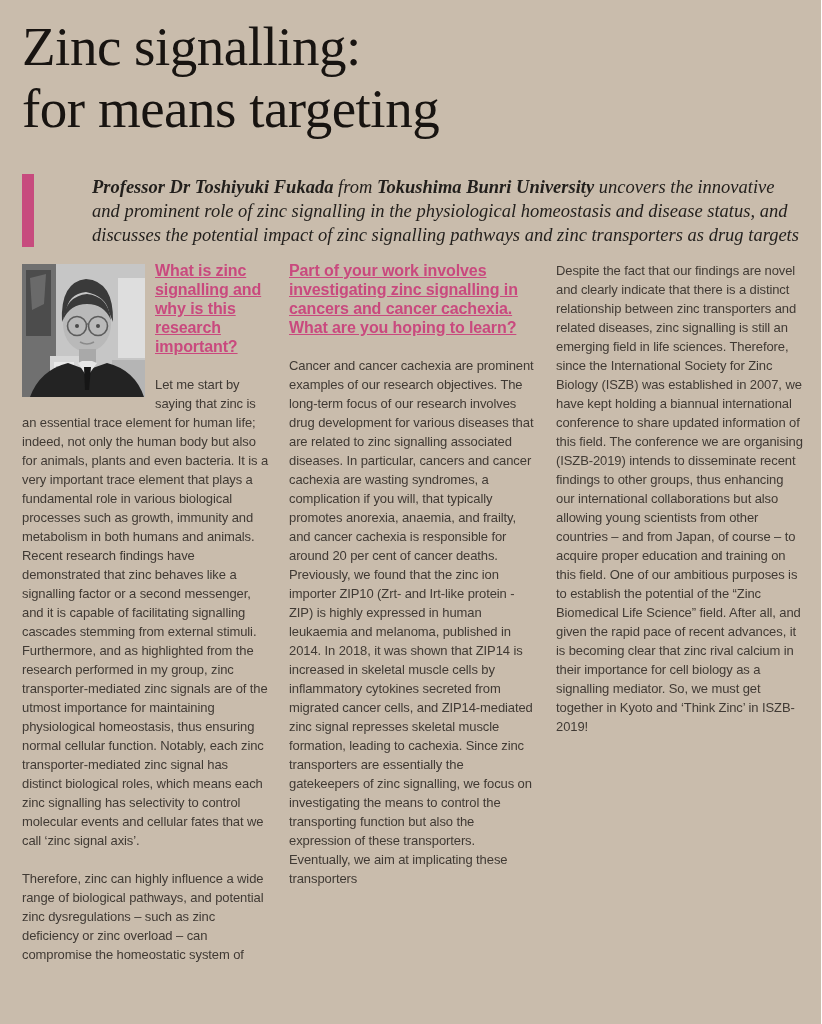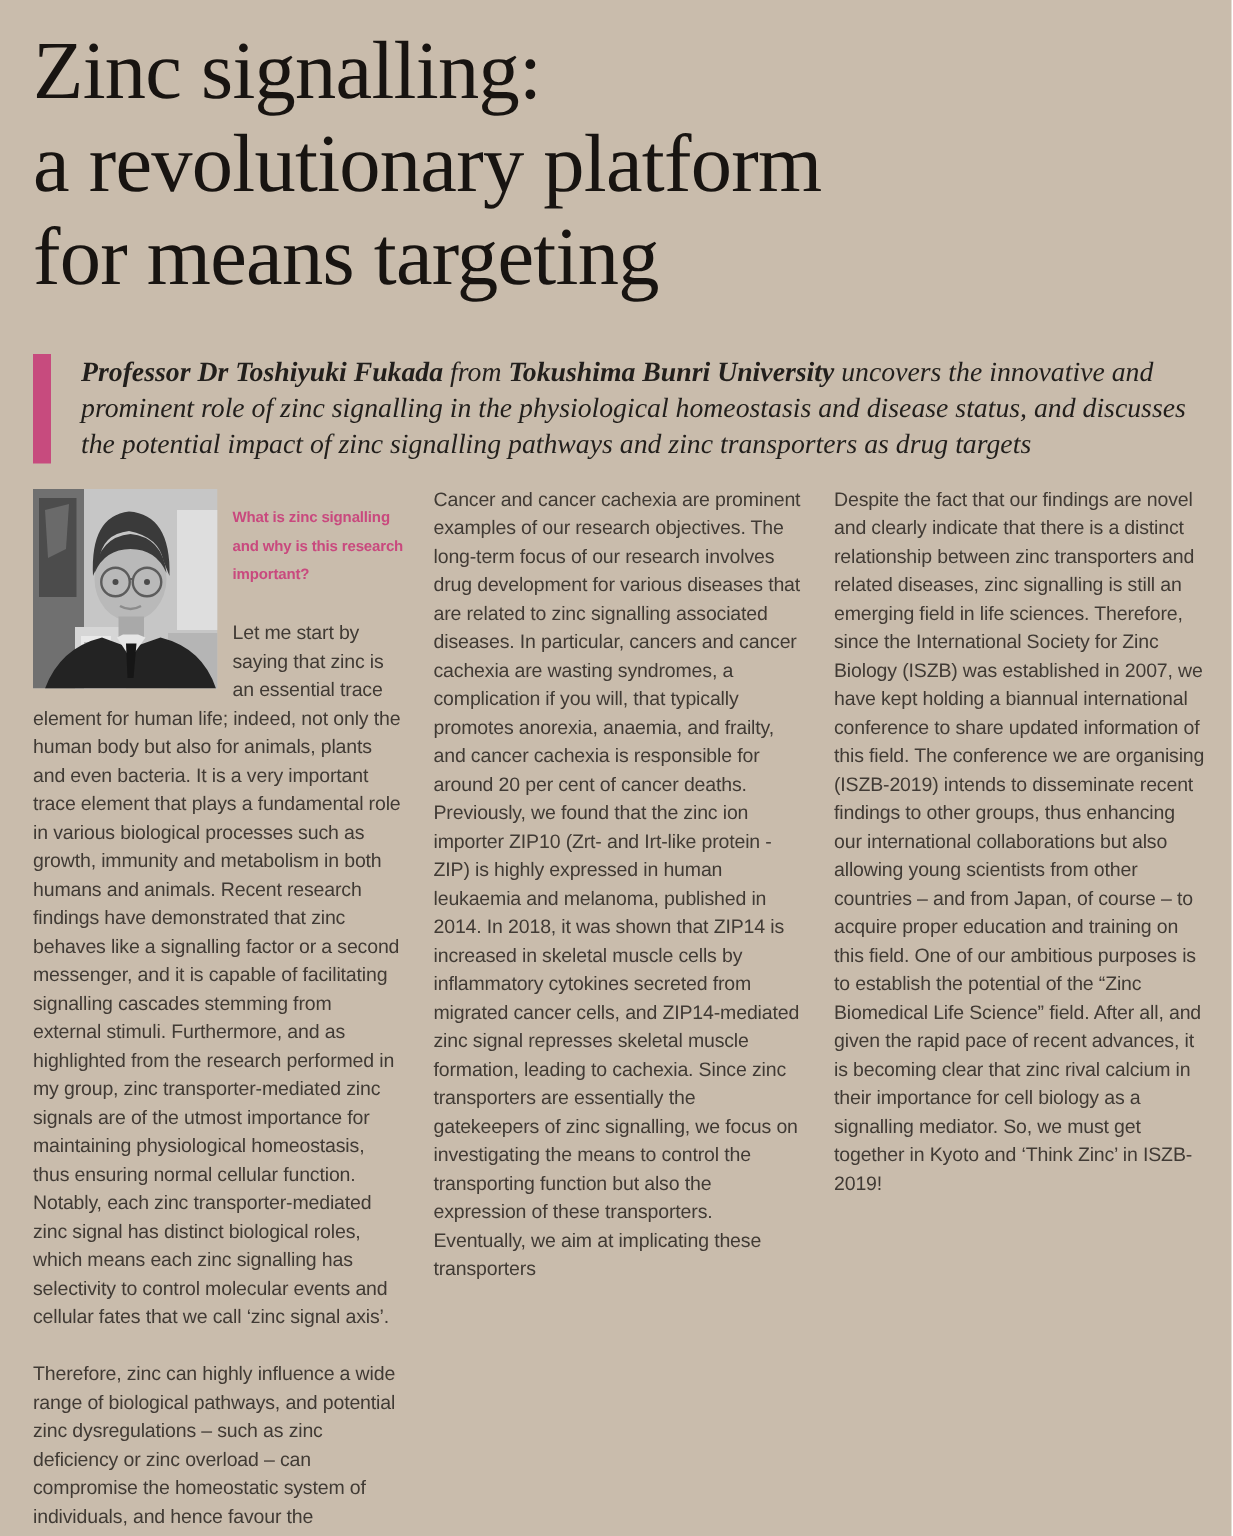--- a/index.html
+++ b/index.html
@@ -16,21 +16,21 @@
   .title {
     font-family: "Liberation Serif", serif;
     font-weight: 400;
     color: #181411;
     font-size: 55px;
     line-height: 62px;
     letter-spacing: -0.5px;
     margin: 0 0 34px 0;
   }
   
-  .intro { display: flex; margin: 0 0 14px 0; }
+  .intro { display: flex; margin: 0 0 14px 0; gap: 38px; }
   .intro-bar {
     width: 12px;
     background: #c74b7e;
     margin-right: 20px;
     flex: 0 0 auto;
   }
   .intro-text {
     font-family: "Liberation Serif", serif;
     font-style: italic;
     font-size: 18.5px;
@@ -49,44 +49,44 @@
     font-family: "Liberation Sans", sans-serif;
     font-size: 13px;
     line-height: 19px;
     letter-spacing: -0.1px;
     color: #403a34;
   }
   .col { flex: 1 1 0; min-width: 0; }
   .question {
     color: #c9497e;
     font-weight: 700;
-    font-size: 10px;
+    font-size: 16px;
     line-height: 19px;
-    margin: 13px 0 19px 0;
+    margin: 0 0 19px 0;
+    text-decoration: underline;
   }
   .col p { margin: 0 0 19px 0; }
   .col p:last-child { margin-bottom: 0; }
   
   .photo {
     float: left;
     width: 123px;
     height: 133px;
     margin: 3px 10px 6px 0;
     display: block;
   }
   .photo svg { display: block; width: 100%; height: 100%; }
 </style>
 </head>
 <body>
 
 <div class="page">
 
   <h1 class="title">
     <div>Zinc signalling:</div>
-    <div>a revolutionary platform</div>
     <div>for means targeting</div>
   </h1>
 
   <div class="intro">
     <div class="intro-bar"></div>
     <div class="intro-text">
       <span class="bold">Professor Dr Toshiyuki Fukada</span><span> from </span><span class="bold">Tokushima Bunri University</span><span> uncovers the innovative and prominent role of zinc signalling in the physiological homeostasis and disease status, and discusses the potential impact of zinc signalling pathways and zinc transporters as drug targets</span>
     </div>
   </div>
 
@@ -118,20 +118,21 @@
           <path d="M56,99 L65,113 L75,99 L70,97 L60,97 Z" fill="#e6e6e6"></path>
           <path d="M62,103 L69,103 L67,126 L63,126 Z" fill="#161616"></path>
         </svg>
       </span>
       <h3 class="question">What is zinc signalling and why is this research important?</h3>
       <p>Let me start by saying that zinc is an essential trace element for human life; indeed, not only the human body but also for animals, plants and even bacteria. It is a very important trace element that plays a fundamental role in various biological processes such as growth, immunity and metabolism in both humans and animals. Recent research findings have demonstrated that zinc behaves like a signalling factor or a second messenger, and it is capable of facilitating signalling cascades stemming from external stimuli. Furthermore, and as highlighted from the research performed in my group, zinc transporter-mediated zinc signals are of the utmost importance for maintaining physiological homeostasis, thus ensuring normal cellular function. Notably, each zinc transporter-mediated zinc signal has distinct biological roles, which means each zinc signalling has selectivity to control molecular events and cellular fates that we call ‘zinc signal axis’.</p>
       <p>Therefore, zinc can highly influence a wide range of biological pathways, and potential zinc dysregulations – such as zinc deficiency or zinc overload – can compromise the homeostatic system of individuals, and hence favour the development of various</p>
     </div>
 
     <div class="col">
+      <h3 class="question">Part of your work involves investigating zinc signalling in cancers and cancer cachexia. What are you hoping to learn?</h3>
       <p>Cancer and cancer cachexia are prominent examples of our research objectives. The long-term focus of our research involves drug development for various diseases that are related to zinc signalling associated diseases. In particular, cancers and cancer cachexia are wasting syndromes, a complication if you will, that typically promotes anorexia, anaemia, and frailty, and cancer cachexia is responsible for around 20 per cent of cancer deaths. Previously, we found that the zinc ion importer ZIP10 (Zrt- and Irt-like protein - ZIP) is highly expressed in human leukaemia and melanoma, published in 2014. In 2018, it was shown that ZIP14 is increased in skeletal muscle cells by inflammatory cytokines secreted from migrated cancer cells, and ZIP14-mediated zinc signal represses skeletal muscle formation, leading to cachexia. Since zinc transporters are essentially the gatekeepers of zinc signalling, we focus on investigating the means to control the transporting function but also the expression of these transporters. Eventually, we aim at implicating these transporters</p>
     </div>
 
     <div class="col">
       <p><span>Despite the fact that our findings are novel and clearly indicate that there is a distinct relationship between zinc transporters and related diseases, zinc signalling is still an emerging field in life sciences. Therefore, since the International Society for Zinc Biology (ISZB) was established in 2007, we have kept holding a biannual international conference to share updated information of this field. The conference we are organising (ISZB-2019) intends to disseminate recent findings to other groups, thus enhancing our international collaborations but also allowing young scientists from other countries – and from Japan, of course – to acquire proper education and training on this field. One of our ambitious purposes is to establish the potential of the “Zinc Biomedical Life Science” field. After all, and given the rapid pace of recent advances, it is becoming clear that zinc rival calcium in their importance for cell biology as a signalling mediator. So, we must get together in Kyoto and ‘Think Zinc’ in ISZB-2019!</span></p>
     </div>
 
   </div>
 </div>
 

